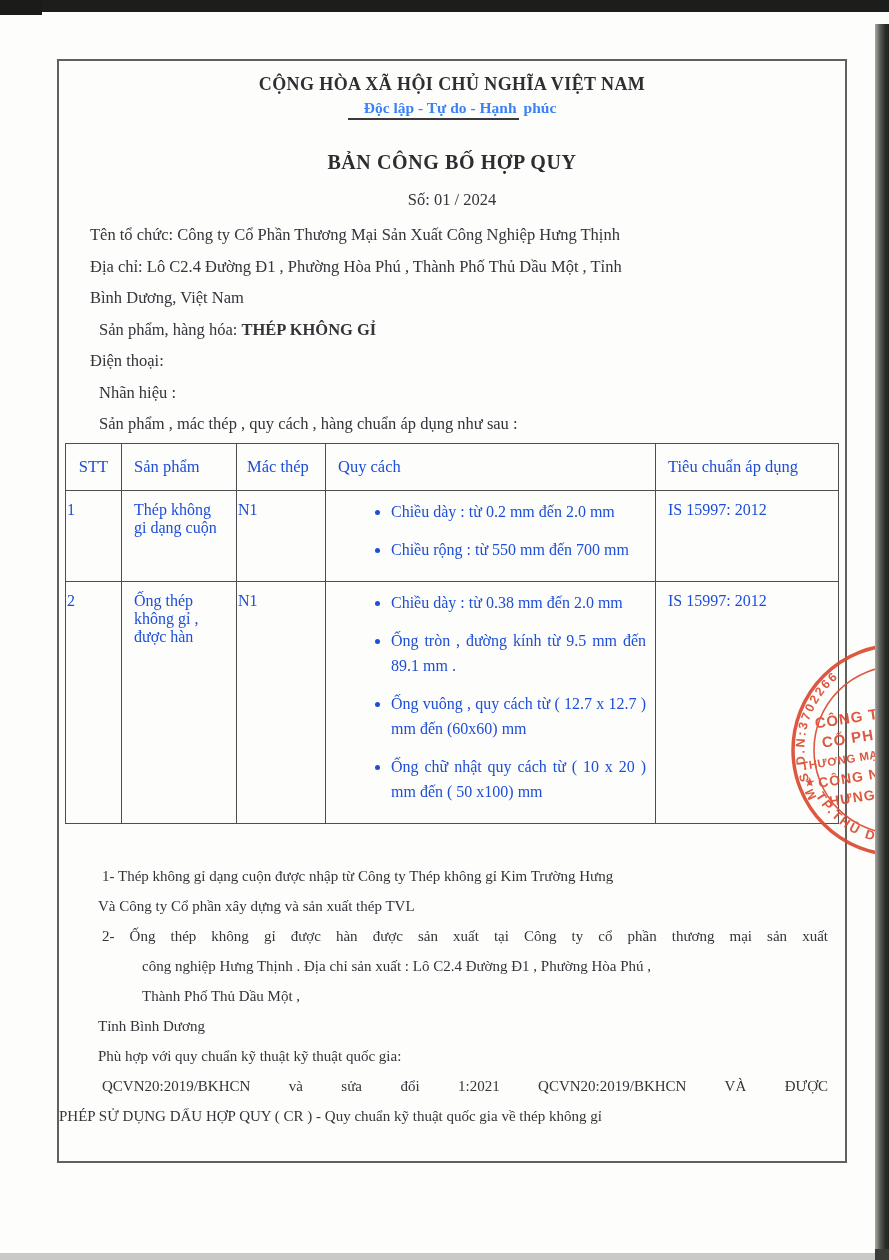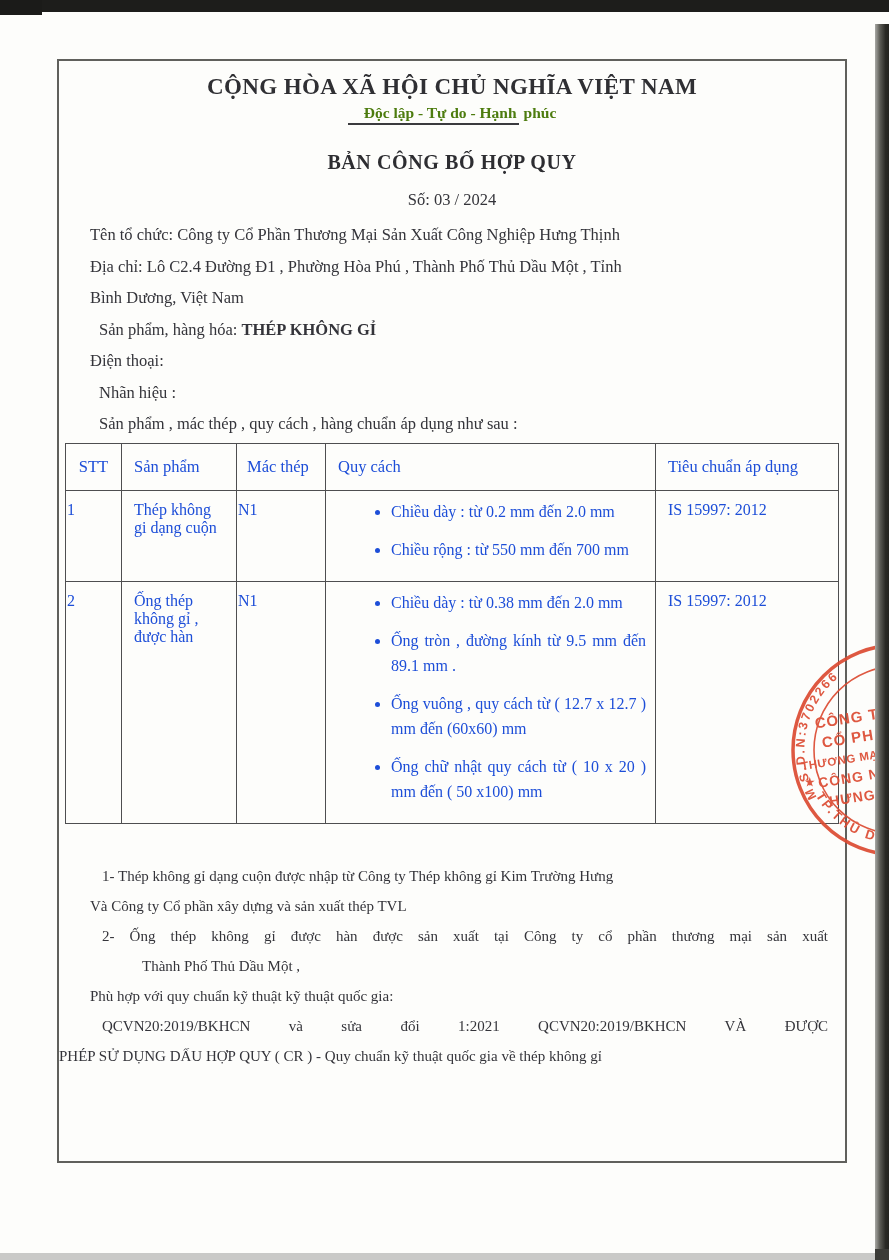--- a/index.html
+++ b/index.html
@@ -14,22 +14,22 @@
   .edge-right{position:absolute;top:24px;right:0;width:14px;height:1236px;z-index:22;
               background:linear-gradient(to right,#a9a9a5 0%,#5c5c56 35%,#2a2a26 75%,#242420 100%);}
   .edge-bottom{position:absolute;bottom:0;left:0;width:889px;height:7px;background:#c9c9c7;z-index:20;}
   .edge-bottom-right{position:absolute;bottom:0;right:0;width:14px;height:11px;background:#3b3b37;z-index:23;}
 
   
   .sheet{position:absolute;left:57px;top:59px;width:786px;height:1100px;
          border:2px solid #60605c;z-index:1;}
 
   .hdr{position:absolute;top:13px;left:0;width:100%;text-align:center;}
-  .national{font-weight:bold;font-size:23px;letter-spacing:.4px;color:#2f2f33;}
-  .motto{margin-top:4px;font-weight:bold;font-size:15.5px;color:#4d7c0f;}
+  .national{font-weight:bold;font-size:18px;letter-spacing:.4px;color:#2f2f33;}
+  .motto{margin-top:4px;font-weight:bold;font-size:15.5px;color:#3b82f6;}
   .motto .u{border-bottom:2px solid #3a3a3e;padding:0 2px 1px 16px;display:inline-block;}
   .motto .tail{padding-left:5px;}
 
   .doc-title{position:absolute;top:90px;left:0;width:100%;text-align:center;
              font-weight:bold;font-size:20px;letter-spacing:.6px;color:#2d2d31;}
   .doc-number{position:absolute;top:129px;left:0;width:100%;text-align:center;font-size:16.5px;}
 
   .info{position:absolute;top:158px;left:0;width:100%;font-size:16.5px;}
   .info .ln{line-height:31.5px;white-space:nowrap;}
   .pad31{padding-left:31px;} .pad40{padding-left:40px;}
@@ -48,21 +48,21 @@
   td.cell-sp{padding:10px 10px 0 12px;text-align:justify;}
   td.cell-mt{text-align:center;padding-top:10px;}
   td.cell-tc{padding:10px 8px 0 12px;}
   td.cell-qc ul{margin:6px 0 0 0;padding:0 6px 0 64px;list-style:disc;}
   td.cell-qc li{margin:7px 0 13px 0;line-height:25px;text-align:justify;padding-right:2px;}
   tr.r1{height:91px;} tr.r2{height:242px;}
 
   
   .notes{position:absolute;top:800px;left:0;width:786px;font-size:15px;}
   .notes .nl{line-height:30px;white-space:nowrap;}
-  .ind-a{padding-left:43px;} .ind-b{padding-left:31px;}
+  .ind-a{padding-left:43px;} .ind-b{padding-left:39px;}
   .ind-c{padding-left:83px;} .ind-d{}
   .just{white-space:normal!important;text-align:justify;text-align-last:justify;
         padding-right:17px;word-spacing:2px;}
 
   
   .stamp-wrap{position:absolute;left:780px;top:638px;width:97px;height:226px;
               overflow:hidden;z-index:6;opacity:.92;}
   .stamp-wrap svg{position:absolute;left:0;top:0;}
   .stamp-text{font-family:"Liberation Sans","DejaVu Sans",sans-serif;font-weight:bold;}
 </style>
@@ -72,21 +72,21 @@
 <div class="canvas">
 
   <div class="sheet">
 
     <div class="hdr">
       <div class="national">CỘNG HÒA XÃ HỘI CHỦ NGHĨA VIỆT NAM</div>
       <div class="motto"><span class="u">Độc lập - Tự do - Hạnh</span><span class="tail">phúc</span></div>
     </div>
 
     <div class="doc-title">BẢN CÔNG BỐ HỢP QUY</div>
-    <div class="doc-number">Số: 03 / 2024</div>
+    <div class="doc-number">Số: 01 / 2024</div>
 
     <div class="info">
       <div class="ln pad31">Tên tổ chức: Công ty Cổ Phần Thương Mại Sản Xuất Công Nghiệp Hưng Thịnh</div>
       <div class="ln pad31">Địa chỉ: Lô C2.4 Đường Đ1 , Phường Hòa Phú , Thành Phố Thủ Dầu Một , Tỉnh</div>
       <div class="ln pad31">Bình Dương, Việt Nam</div>
       <div class="ln pad40"><span>Sản phẩm, hàng hóa: </span><span class="bold">THÉP KHÔNG GỈ</span></div>
       <div class="ln pad31">Điện thoại:</div>
       <div class="ln pad40">Nhãn hiệu :</div>
       <div class="ln pad40">Sản phẩm , mác thép , quy cách , hàng chuẩn áp dụng như sau :</div>
     </div>
@@ -135,21 +135,23 @@
           </td>
           <td class="cell-tc">IS 15997: 2012</td>
         </tr>
       </tbody>
     </table>
 
     <div class="notes">
       <div class="nl ind-a">1-  Thép không gỉ dạng cuộn được nhập từ Công ty Thép không gỉ Kim Trường Hưng</div>
       <div class="nl ind-b">Và Công ty Cổ phần xây dựng và sản xuất thép TVL</div>
       <div class="nl ind-a just">2-  Ống thép không gỉ được hàn được sản xuất tại Công ty cổ phần thương mại sản xuất</div>
+      <div class="nl ind-c">công nghiệp Hưng Thịnh . Địa chỉ sản xuất : Lô C2.4 Đường Đ1 , Phường Hòa Phú ,</div>
       <div class="nl ind-c">Thành Phố Thủ Dầu Một ,</div>
+      <div class="nl ind-b">Tỉnh Bình Dương</div>
       <div class="nl ind-b">Phù hợp với quy chuẩn kỹ thuật kỹ thuật quốc gia:</div>
       <div class="nl ind-a just">QCVN20:2019/BKHCN và sửa đổi 1:2021 QCVN20:2019/BKHCN VÀ ĐƯỢC</div>
       <div class="nl ind-d">PHÉP SỬ DỤNG DẤU HỢP QUY ( CR ) -  Quy chuẩn kỹ thuật quốc gia về thép không gỉ</div>
     </div>
 
   </div>
 
   <div class="stamp-wrap">
     <svg width="240" height="226" viewBox="0 0 240 226">
       <defs>

